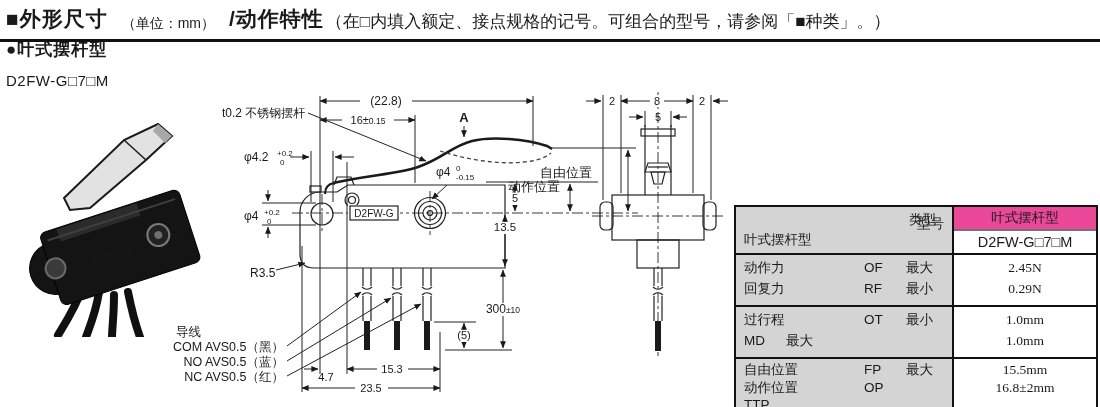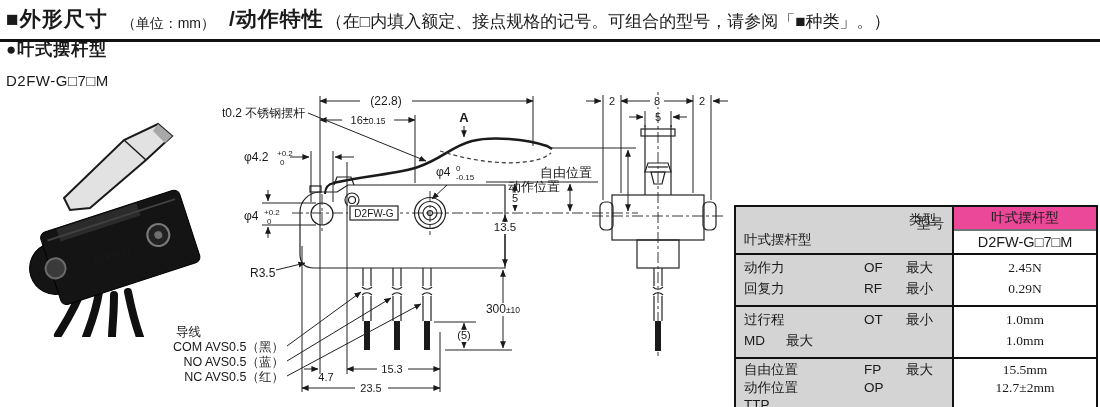--- a/index.html
+++ b/index.html
@@ -327,18 +327,18 @@
             <span class="cd">OP</span>
             <span class="lm"></span>
           </div>
         <div class="lrow">
             <span class="cd">TTP</span>
             <span class="lm"></span>
           </div>
       </div>
       <div class="vc">
         <div class="vrow">15.5mm</div>
-        <div class="vrow">12.7±2mm</div>
+        <div class="vrow">16.8±2mm</div>
       </div>
     </div>
   </div>
 
 </div>
 
 </body></html>

